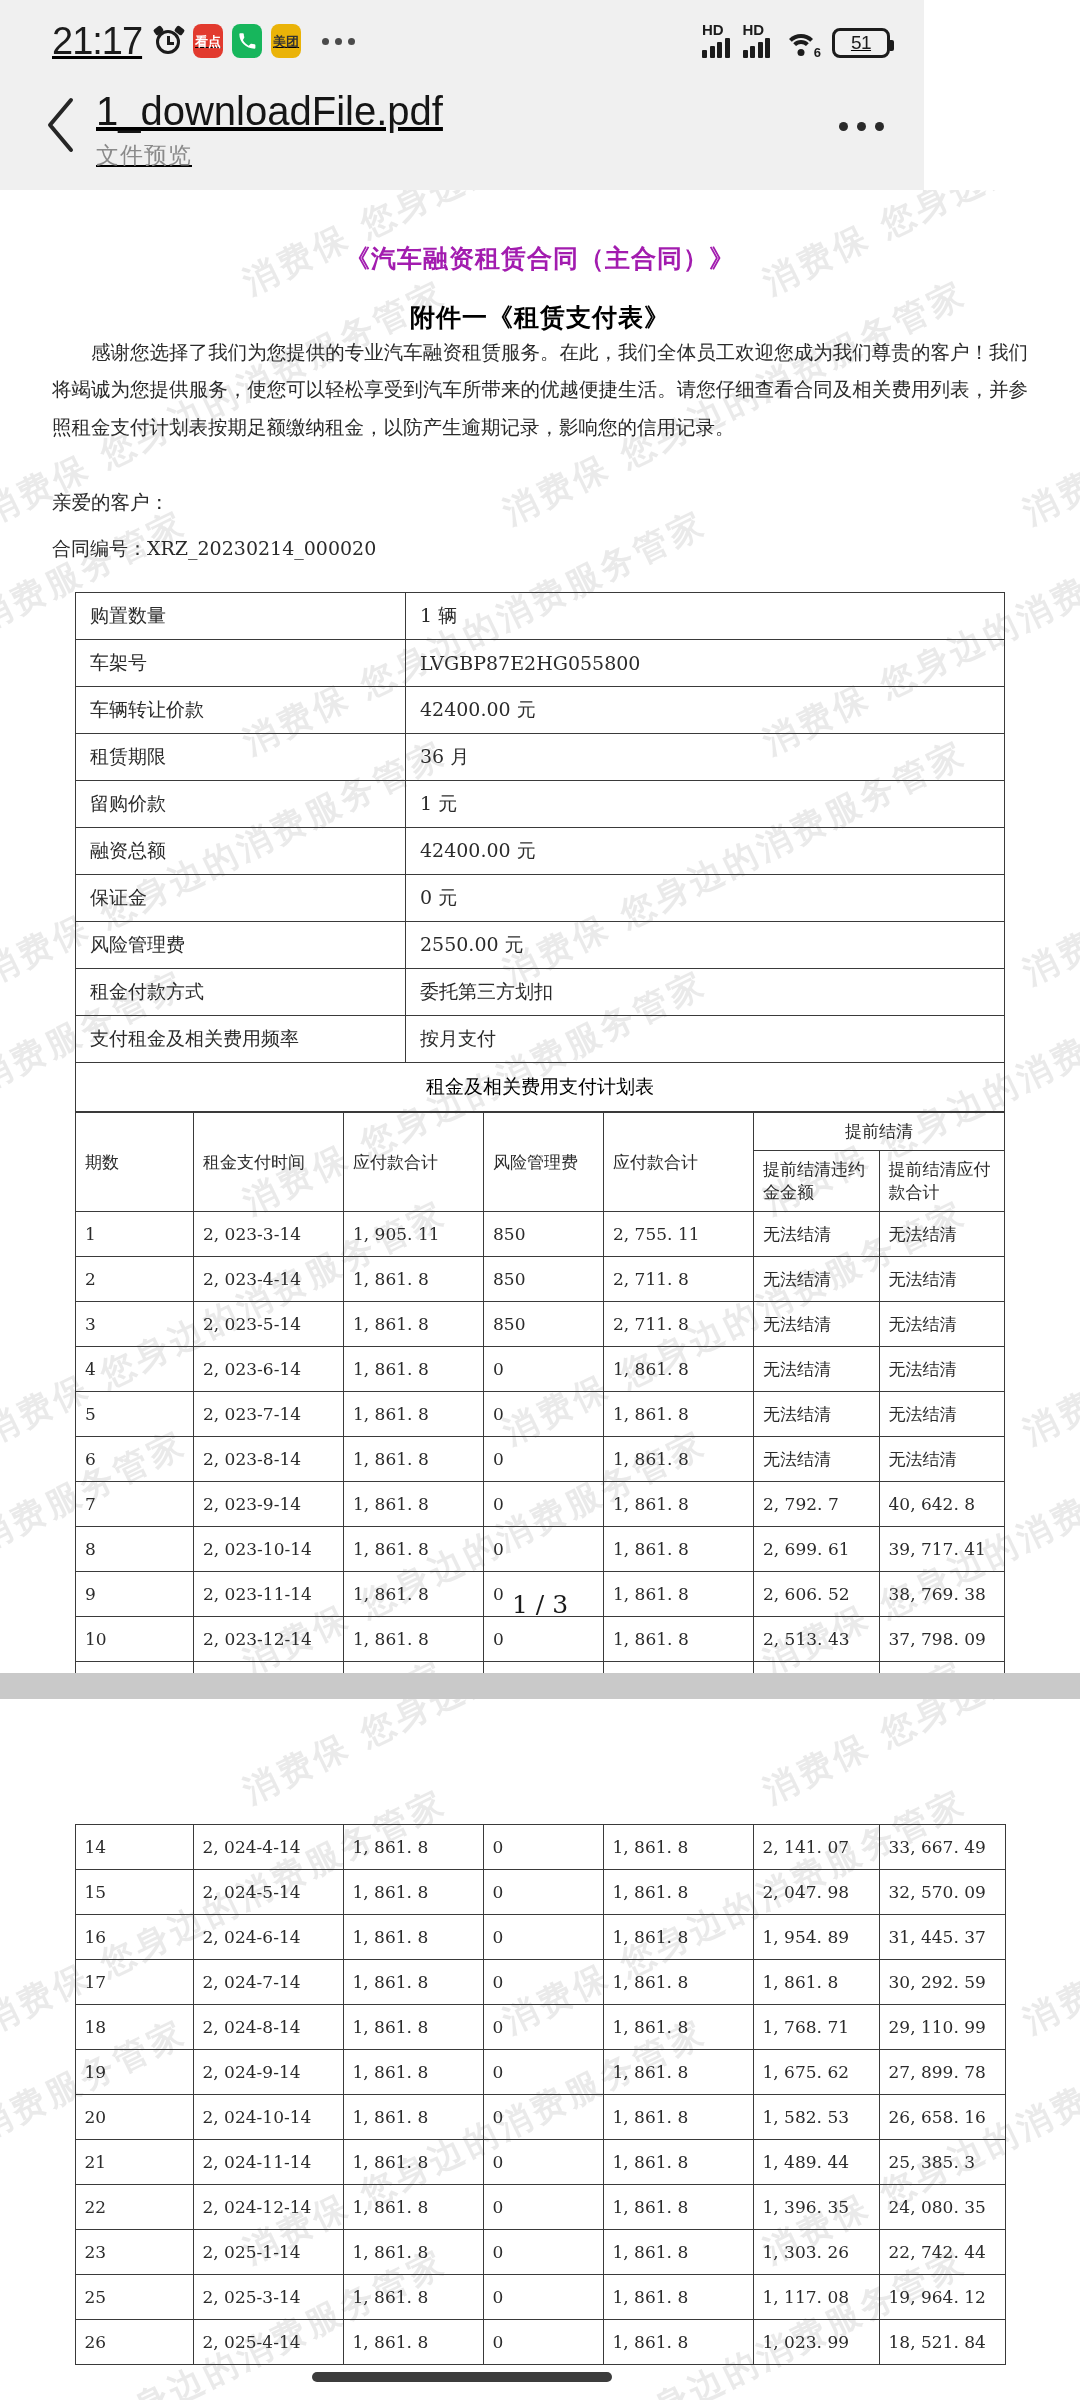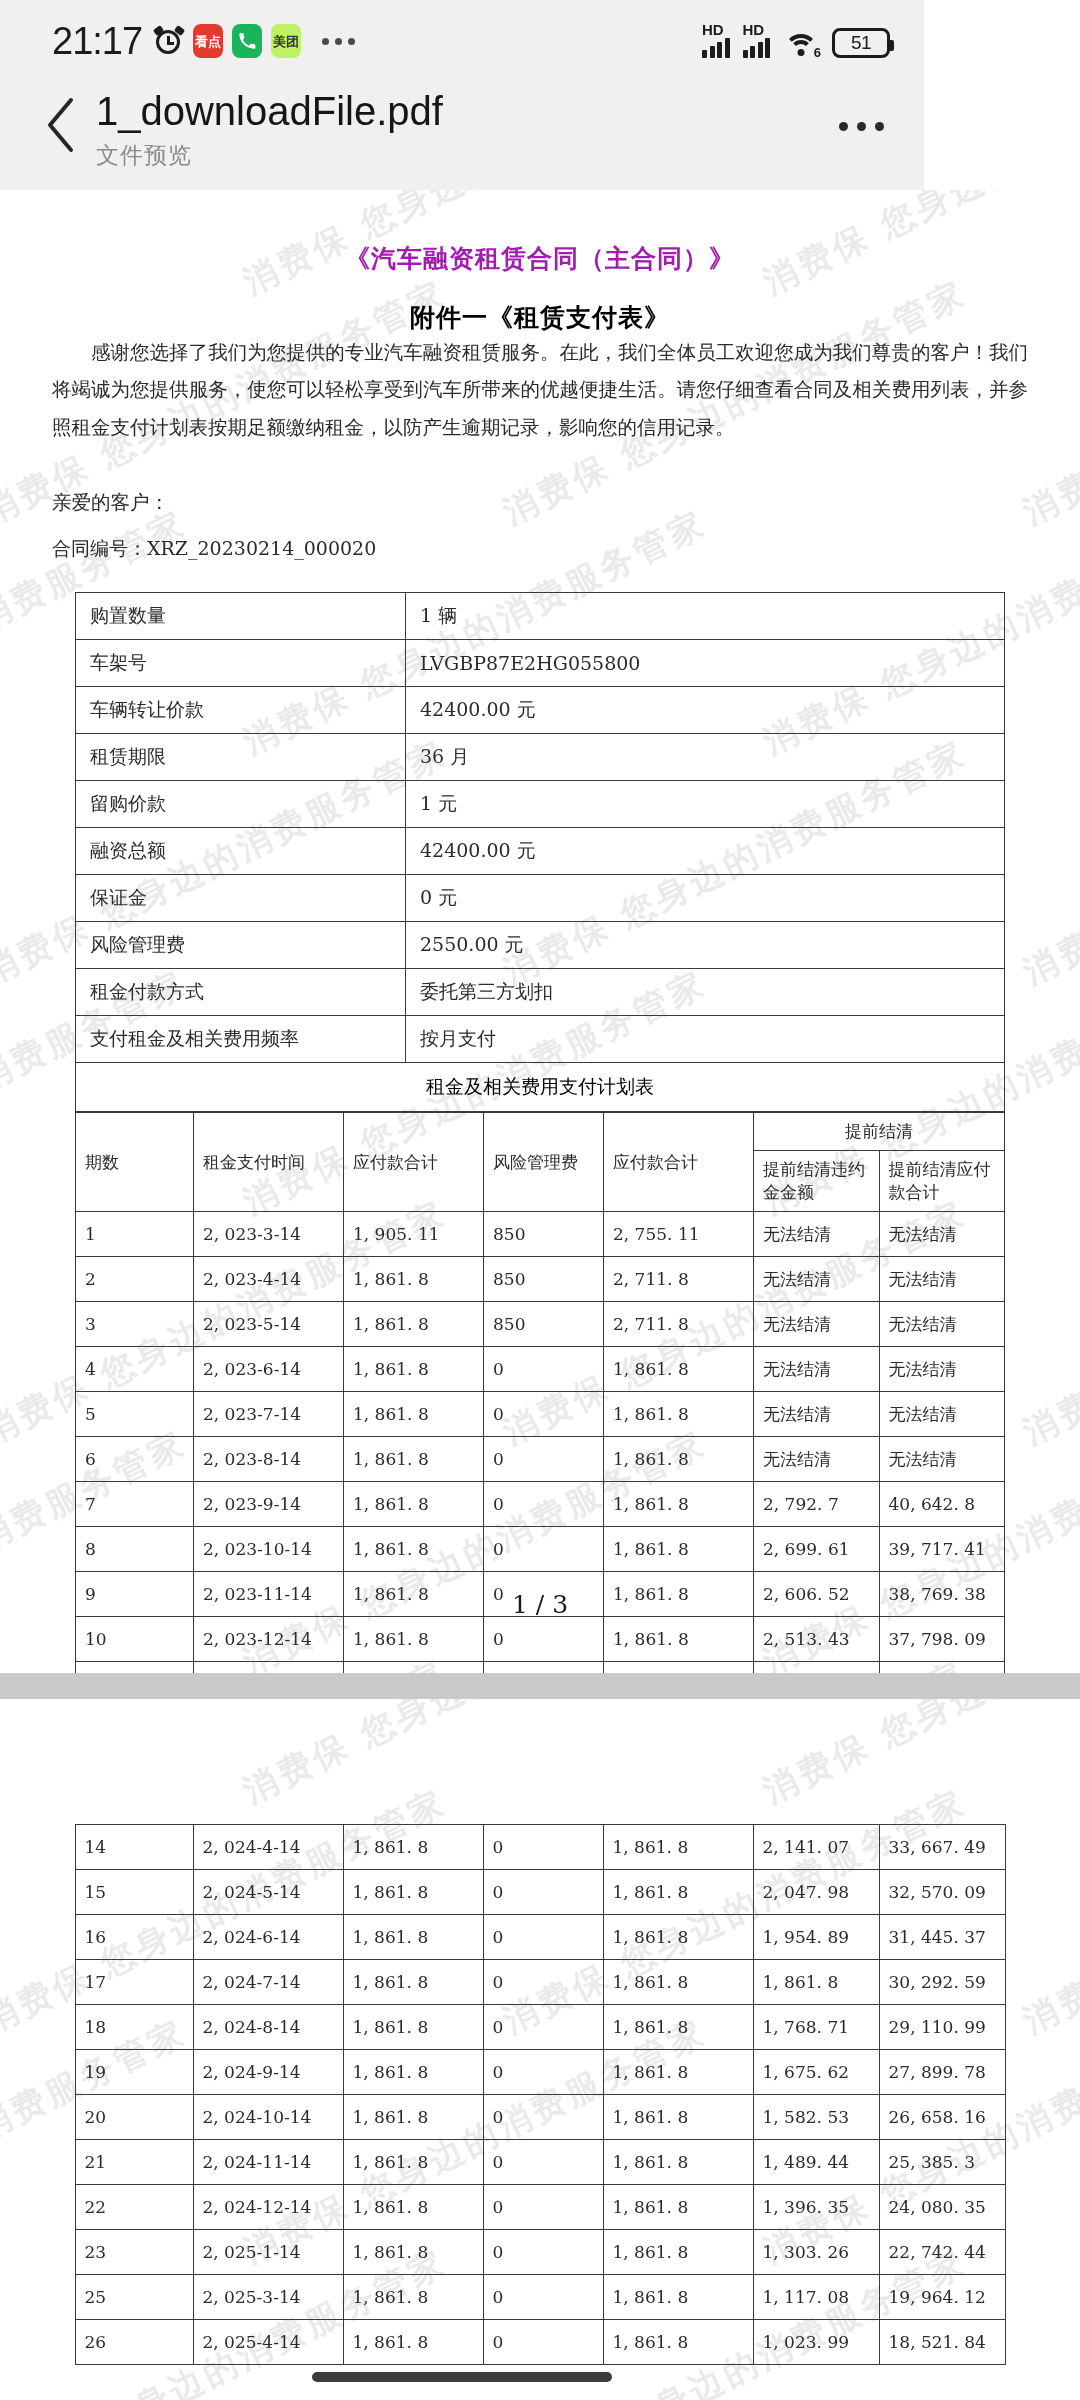--- a/index.html
+++ b/index.html
@@ -3,21 +3,21 @@
 <meta charset="utf-8">
 <style>
   * { box-sizing: border-box; margin: 0; padding: 0; }
   html, body {
     width: 1080px;
     height: 2400px;
     background: #ffffff;
     font-family: "Liberation Sans", "DejaVu Sans", sans-serif;
     overflow: hidden;
   }
-  #root { position: relative; width: 924px; height: 2400px; background:#f0f0f0; }
+  #root { position: relative; width: 924px; height: 2400px; background:#f0f0f0;text-decoration:underline; }
 
   
   .statusbar {
     position: relative;
     height: 82px;
     background: #f0f0f0;
     display: flex;
     align-items: center;
     padding: 0 34px 0 52px;
     z-index: 5;
@@ -31,21 +31,21 @@
   }
   .sb-alarm .hand { position:absolute; left:13px; top:10px; width:3px; height:8px; background:#1c1c1c; }
   .sb-alarm .hand2 { position:absolute; left:13px; top:16px; width:7px; height:3px; background:#1c1c1c; }
   .sb-alarm .nub-l { position:absolute; left:0px; top:1px; width:9px; height:7px; background:#1c1c1c; transform:rotate(-38deg); border-radius:2px;}
   .sb-alarm .nub-r { position:absolute; right:0px; top:1px; width:9px; height:7px; background:#1c1c1c; transform:rotate(38deg); border-radius:2px;}
 
   .appicon { width: 30px; height: 34px; border-radius: 8px; display:flex; align-items:center; justify-content:center;
              font-size: 13px; color:#fff; font-weight:bold; line-height:1; overflow:hidden; }
   .appicon.red { background: #e23a2e; }
   .appicon.green { background: #17b65c; }
-  .appicon.yellow { background: #bef264; color:#333; }
+  .appicon.yellow { background: #eab308; color:#333; }
   .sb-dots { display:flex; gap:6px; margin-left: 12px; align-items:center; }
   .sb-dots i { width:7px; height:7px; border-radius:50%; background:#4b4b4b; display:block; }
 
   .sb-right { margin-left:auto; display:flex; align-items:flex-end; gap:13px; }
   .sig { position:relative; display:flex; align-items:flex-end; gap:2.5px; height:34px; }
   .sig .hd { position:absolute; top:-2px; left:0; font-size:15px; font-weight:bold; color:#1c1c1c; line-height:1; }
   .sig .bars { display:flex; align-items:flex-end; gap:2.5px; margin-top:16px; }
   .sig .bars b { display:block; width:5px; background:#1c1c1c; border-radius:1px; }
   .sig .bars b:nth-child(1){height:8px;}
   .sig .bars b:nth-child(2){height:12px;}

